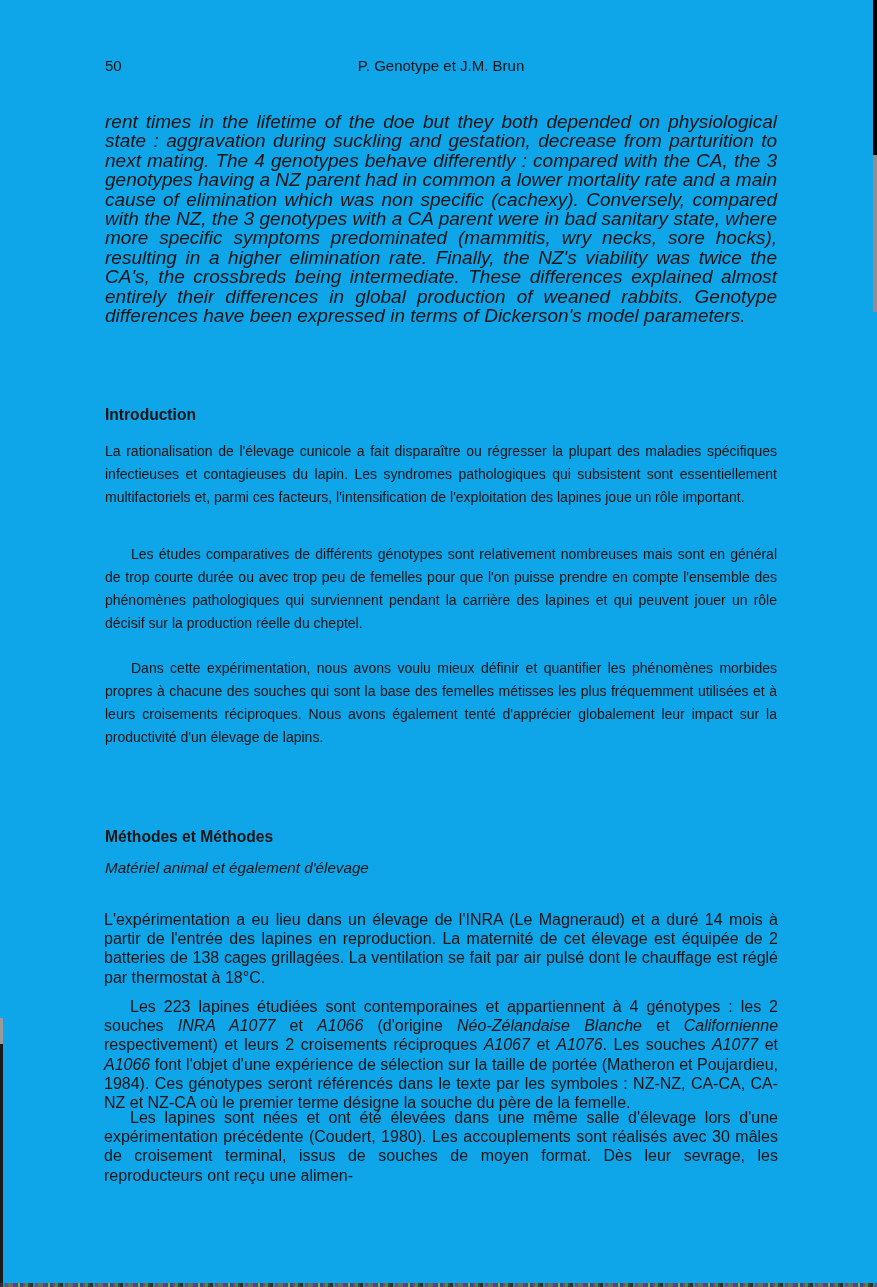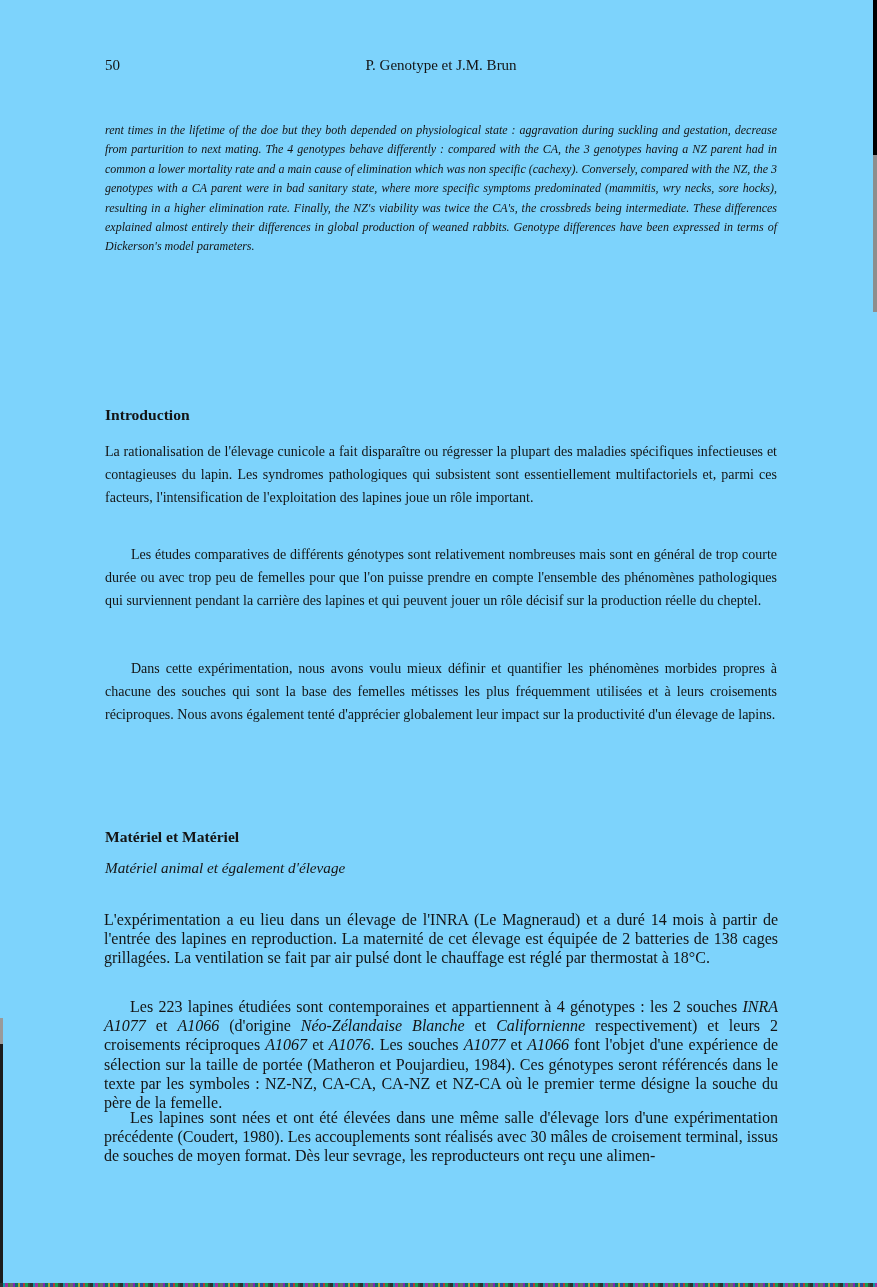--- a/index.html
+++ b/index.html
@@ -1,35 +1,35 @@
 <!DOCTYPE html>
 <html><head>
 <meta charset="utf-8">
 <style>
   html,body { margin:0; padding:0; background:#e8e8e8; }
   .page {
     position:relative;
     width:877px; height:1287px;
     margin:0 auto;
-    background:#7dd3fc;
-    font-family:Liberation Serif, serif;
+    background:#0ea5e9;
+    font-family:Liberation Sans, sans-serif;
     color:#141414;
     overflow:hidden;
   }
   .abs { position:absolute; }
 
   
   .header { top:57px; left:105px; width:672px; font-size:15px; text-align:center; }
   .pagenum { position:absolute; left:0; top:0; }
 
   
   .abstract {
-    top:121px; left:105px; width:672px;
+    top:112px; left:105px; width:672px;
     font-style:italic;
-    font-size:12px; line-height:19.4px;
+    font-size:19px; line-height:19.4px;
     text-align:justify;
   }
   .keywords {
     top:303px; left:105px; width:672px;
     font-style:italic; font-weight:bold;
     font-size:14.6px;
   }
 
   
   .heading { font-weight:bold; font-size:15.6px;margin-top:19px; }
@@ -85,21 +85,21 @@
 
   <div class="abs abstract">rent times in the lifetime of the doe but they both depended on physiological state : aggravation during suckling and gestation, decrease from parturition to next mating. The 4 genotypes behave differently : compared with the CA, the 3 genotypes having a NZ parent had in common a lower mortality rate and a main cause of elimination which was non specific (cachexy). Conversely, compared with the NZ, the 3 genotypes with a CA parent were in bad sanitary state, where more specific symptoms predominated (mammitis, wry necks, sore hocks), resulting in a higher elimination rate. Finally, the NZ's viability was twice the CA's, the crossbreds being intermediate. These differences explained almost entirely their differences in global production of weaned rabbits. Genotype differences have been expressed in terms of Dickerson's model parameters.</div>
 
 
   <div class="abs heading h-intro">Introduction</div>
 
   <div class="abs bodyp p-intro-1"><span>La rationalisation de l'élevage cunicole a fait disparaître ou régresser la plupart des maladies spécifiques infectieuses et contagieuses du lapin. Les syndromes pathologiques qui subsistent sont essentiellement multifactoriels et, parmi ces facteurs, l'intensification de l'exploitation des lapines joue un rôle important.</span></div>
   <div class="abs bodyp indent p-intro-2"><span>Les études comparatives de différents génotypes sont relativement nombreuses mais sont en général de trop courte durée ou avec trop peu de femelles pour que l'on puisse prendre en compte l'ensemble des phénomènes pathologiques qui surviennent pendant la carrière des lapines et qui peuvent jouer un rôle décisif sur la production réelle du cheptel.</span></div>
   <div class="abs bodyp indent p-intro-3"><span>Dans cette expérimentation, nous avons voulu mieux définir et quantifier les phénomènes morbides propres à chacune des souches qui sont la base des femelles métisses les plus fréquemment utilisées et à leurs croisements réciproques. Nous avons également tenté d'apprécier globalement leur impact sur la productivité d'un élevage de lapins.</span></div>
 
-  <div class="abs heading h-methods">Matériel et Matériel</div>
+  <div class="abs heading h-methods">Méthodes et Méthodes</div>
   <div class="abs subheading">Matériel animal et également d'élevage</div>
 
   <div class="abs smallp p-met-1"><span>L'expérimentation a eu lieu dans un élevage de l'INRA (Le Magneraud) et a duré 14 mois à partir de l'entrée des lapines en reproduction. La maternité de cet élevage est équipée de 2 batteries de 138 cages grillagées. La ventilation se fait par air pulsé dont le chauffage est réglé par thermostat à 18°C.</span></div>
   <div class="abs smallp indent p-met-2"><span>Les 223 lapines étudiées sont contemporaines et appartiennent à 4 génotypes : les 2 souches </span><span style="font-style: italic;">INRA A1077</span><span> et </span><span style="font-style: italic;">A1066</span><span> (d'origine </span><span style="font-style: italic;">Néo-Zélandaise Blanche</span><span> et </span><span style="font-style: italic;">Californienne</span><span> respectivement) et leurs 2 croisements réciproques </span><span style="font-style: italic;">A1067</span><span> et </span><span style="font-style: italic;">A1076</span><span>. Les souches </span><span style="font-style: italic;">A1077</span><span> et </span><span style="font-style: italic;">A1066</span><span> font l'objet d'une expérience de sélection sur la taille de portée (Matheron et Poujardieu, 1984). Ces génotypes seront référencés dans le texte par les symboles : NZ-NZ, CA-CA, CA-NZ et NZ-CA où le premier terme désigne la souche du père de la femelle.</span></div>
   <div class="abs smallp indent p-met-3"><span>Les lapines sont nées et ont été élevées dans une même salle d'élevage lors d'une expérimentation précédente (Coudert, 1980). Les accouplements sont réalisés avec 30 mâles de croisement terminal, issus de souches de moyen format. Dès leur sevrage, les reproducteurs ont reçu une alimen-</span></div>
 
   <div class="abs artifact-right"></div>
   <div class="abs artifact-left"></div>
   <div class="abs artifact-bottom"></div>
 

